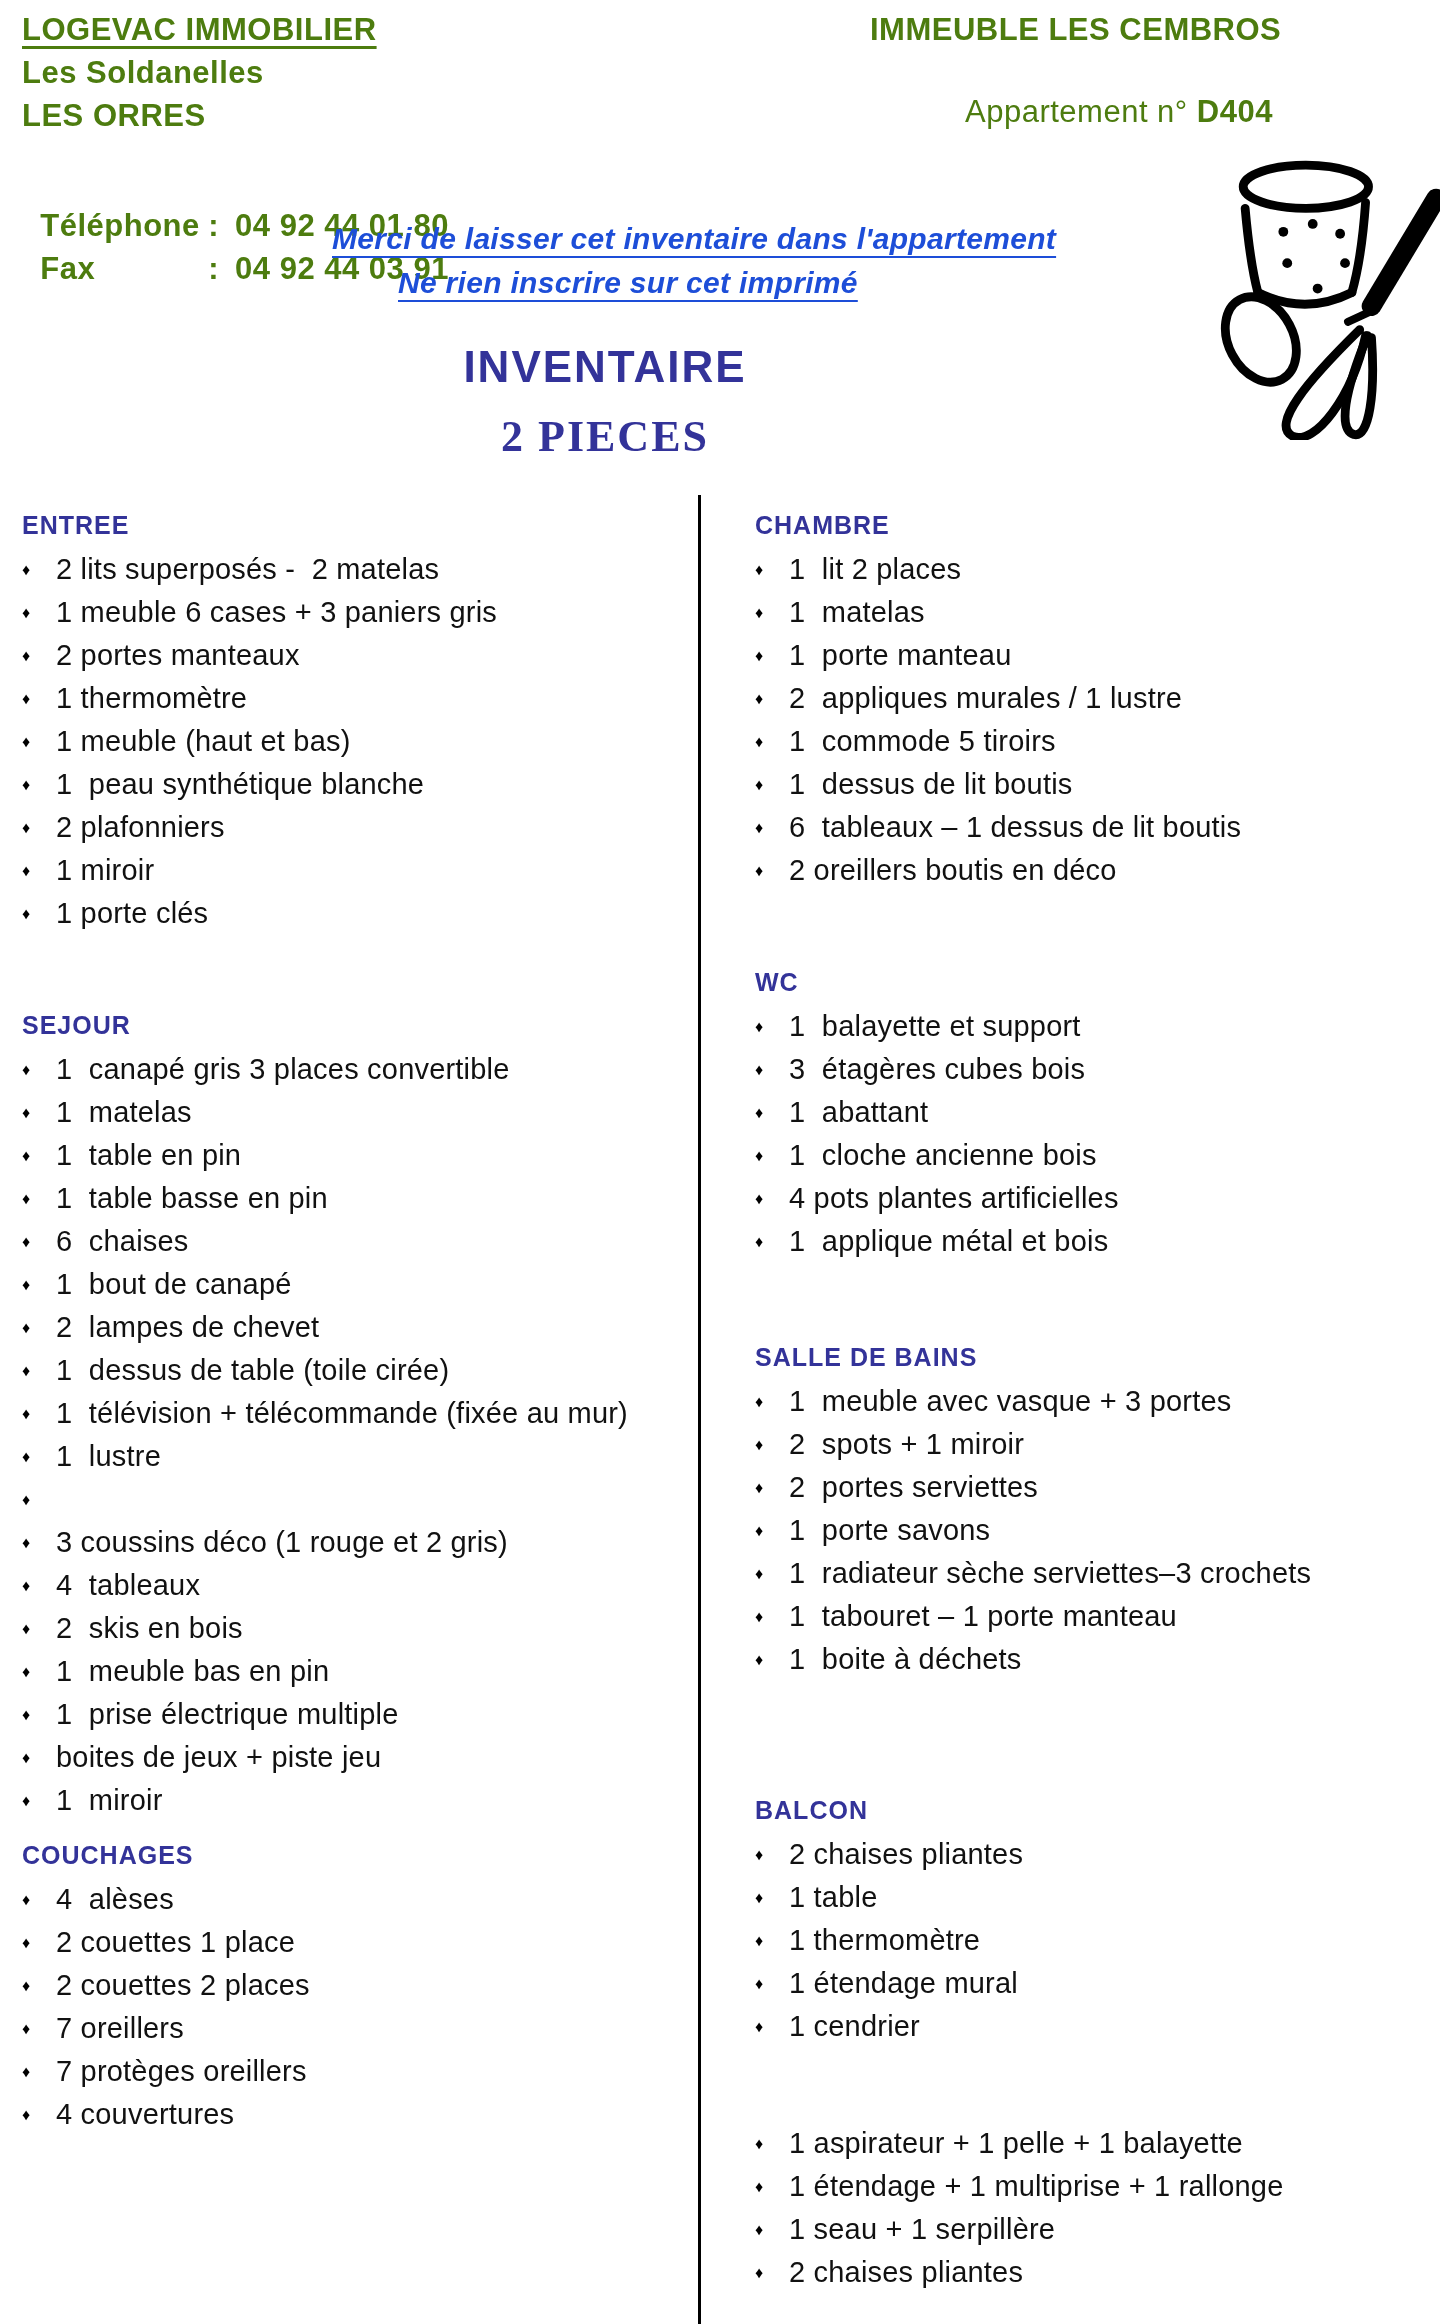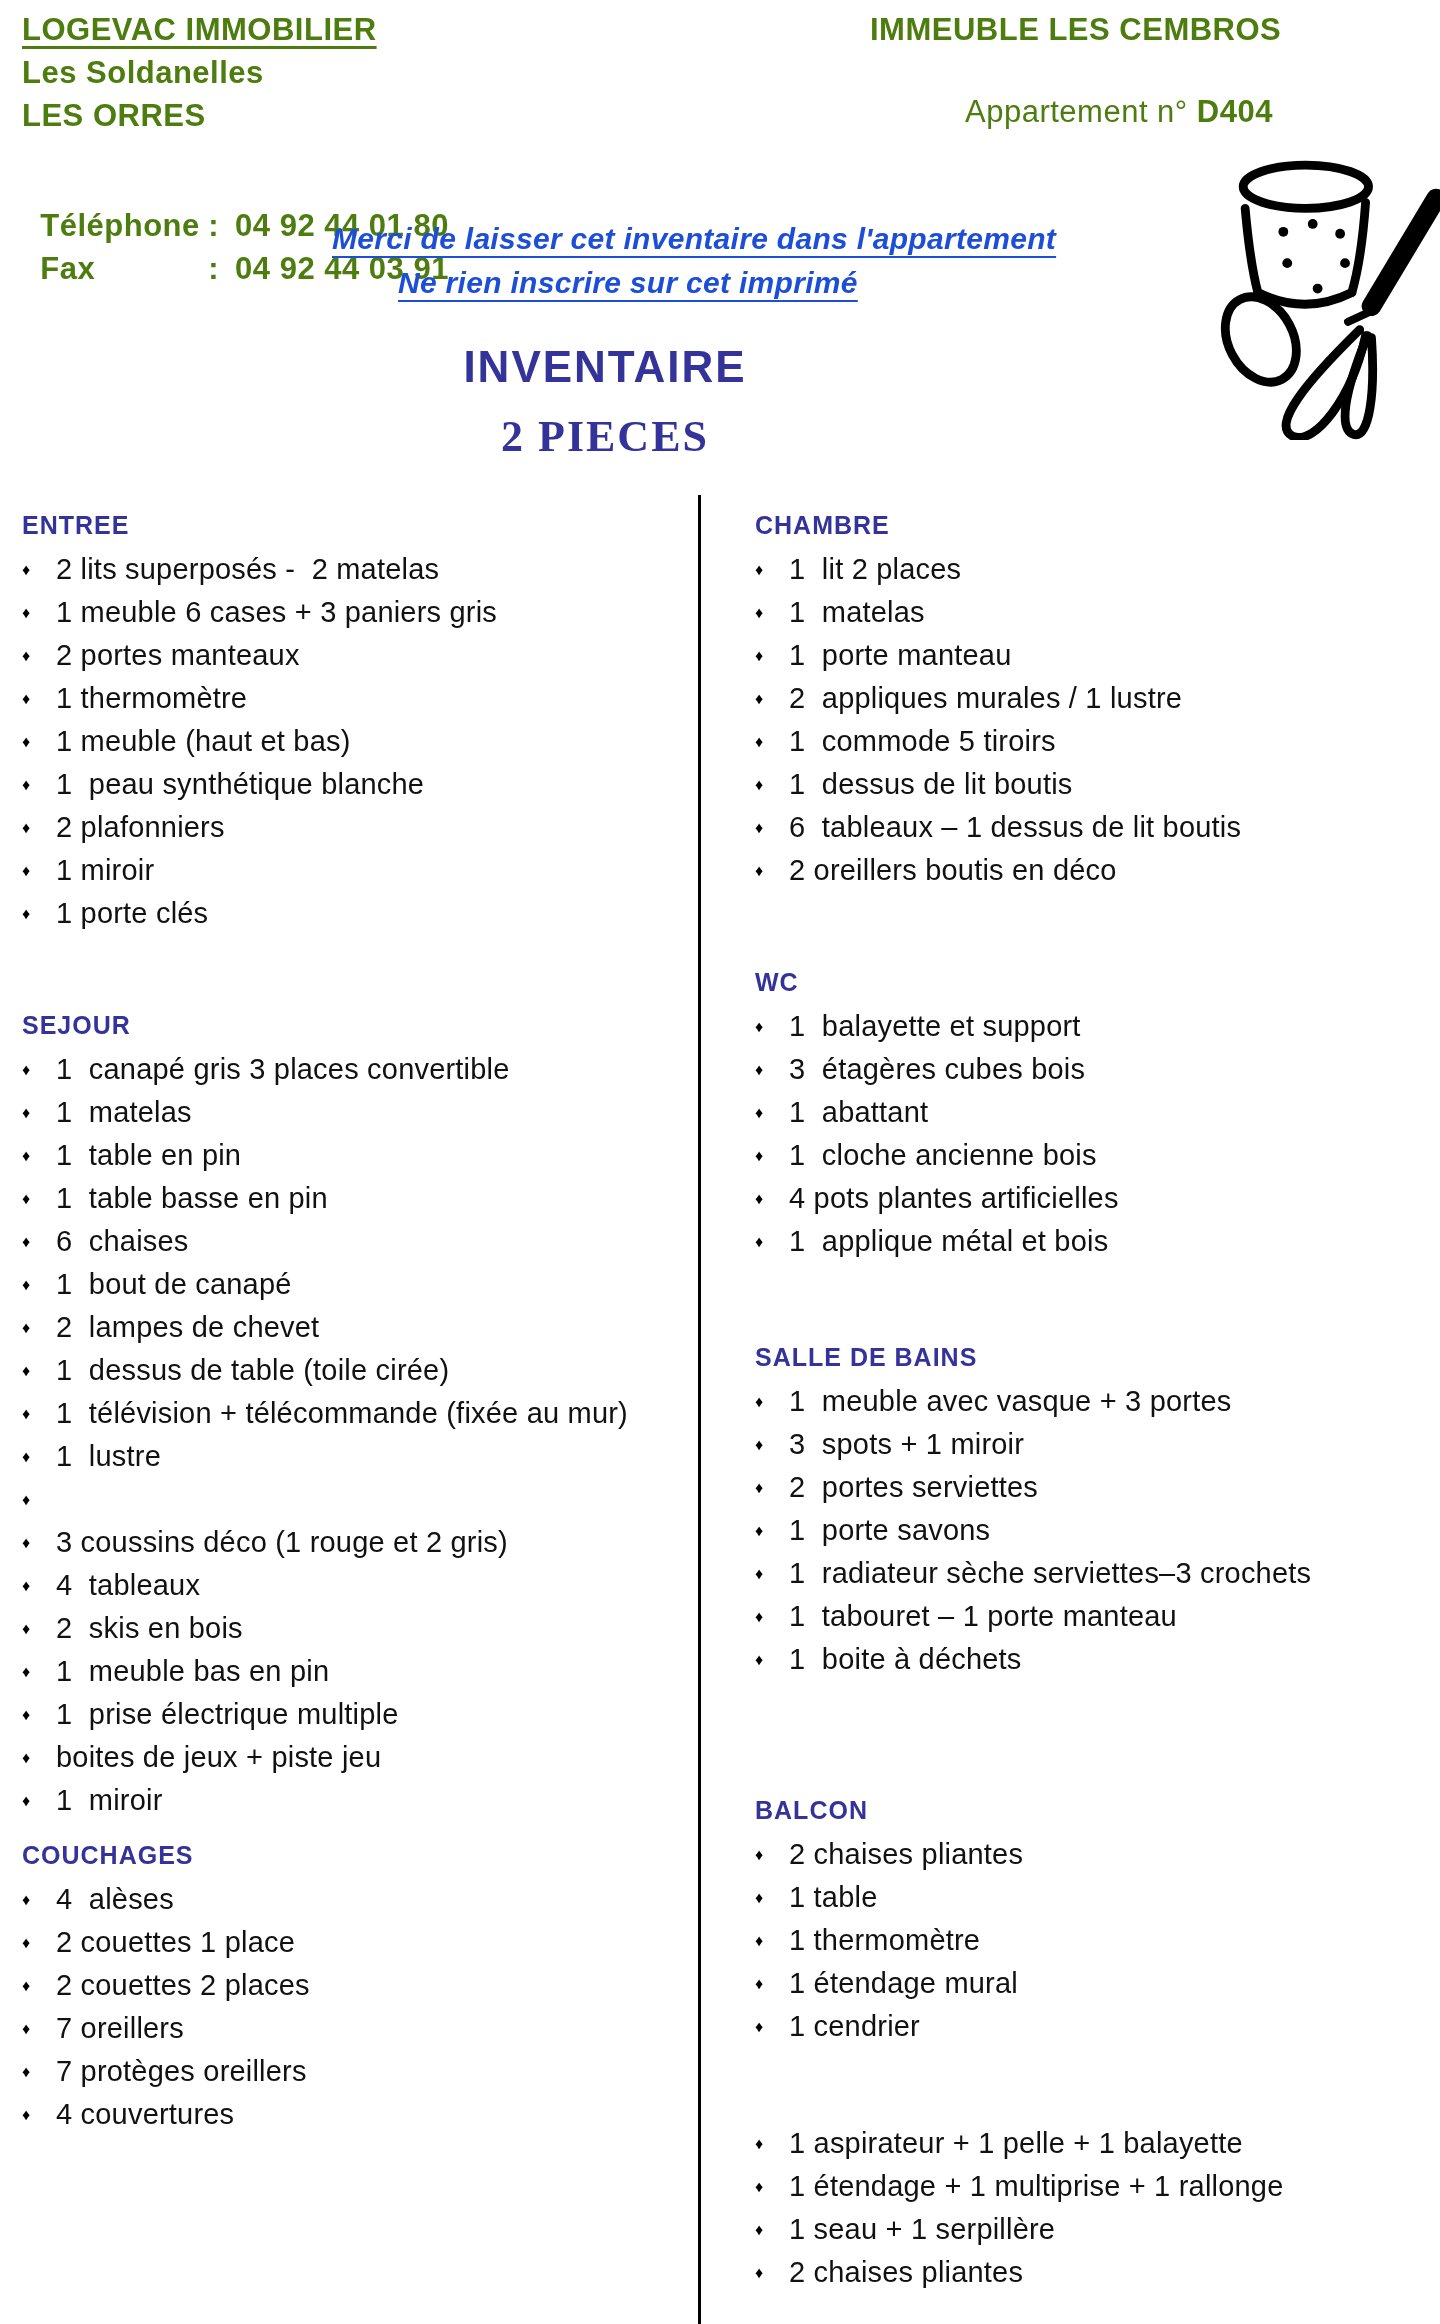--- a/index.html
+++ b/index.html
@@ -295,21 +295,21 @@
     </div>
   </div>
 <div id="sec-salle-de-bains" class="sec">
     <div class="sec-heading">SALLE DE BAINS</div>
     <div class="item-row">
       <span class="bullet">♦</span>
       <span class="item-text">1  meuble avec vasque + 3 portes</span>
     </div>
     <div class="item-row">
       <span class="bullet">♦</span>
-      <span class="item-text">3  spots + 1 miroir</span>
+      <span class="item-text">2  spots + 1 miroir</span>
     </div>
     <div class="item-row">
       <span class="bullet">♦</span>
       <span class="item-text">2  portes serviettes</span>
     </div>
     <div class="item-row">
       <span class="bullet">♦</span>
       <span class="item-text">1  porte savons</span>
     </div>
     <div class="item-row">

